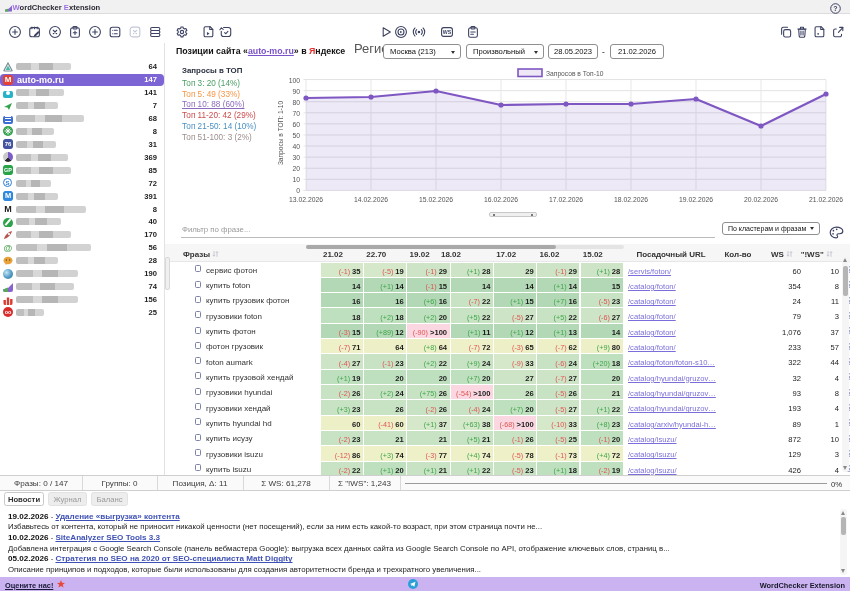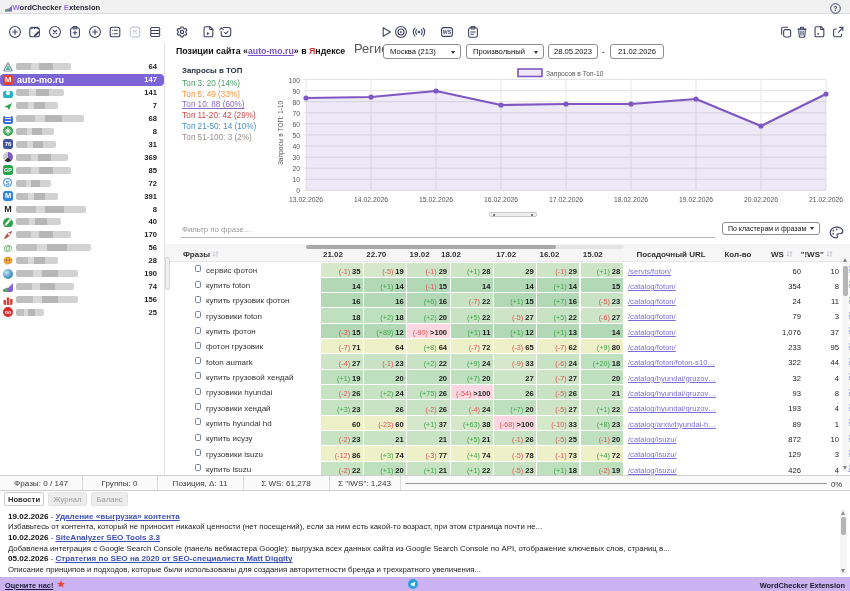--- a/index.html
+++ b/index.html
@@ -531,21 +531,21 @@
           <span class="phr">фотон грузовик</span>
           <div class="cellnum" style="left:140px;width:42px;background:#eef0c8"><span class="cneg">(-7) </span><span class="cpos">71</span></div>
           <div class="cellnum" style="left:183px;width:42.30000000000001px;background:#edf0c7"><span class="cpos">64</span></div>
           <div class="cellnum" style="left:226.3px;width:42.30000000000001px;background:#edf0c7"><span class="cposd">(+8) </span><span class="cpos">64</span></div>
           <div class="cellnum" style="left:269.6px;width:42.299999999999955px;background:#eef0c8"><span class="cneg">(-7) </span><span class="cpos">72</span></div>
           <div class="cellnum" style="left:312.9px;width:42.30000000000007px;background:#edf0c7"><span class="cneg">(-3) </span><span class="cpos">65</span></div>
           <div class="cellnum" style="left:356.20000000000005px;width:42.299999999999955px;background:#edf0c7"><span class="cneg">(-7) </span><span class="cpos">62</span></div>
           <div class="cellnum" style="left:399.5px;width:42.299999999999955px;background:#edf0c7"><span class="cposd">(+9) </span><span class="cpos">80</span></div>
           <span class="urlc">/catalog/foton/</span>
           <span class="wsc" style="left:560px;width:60px">233</span>
-          <span class="wsc" style="left:620px;width:38px">95</span>
+          <span class="wsc" style="left:620px;width:38px">57</span>
           <span class="eye"></span>
         </div>
         <div class="trow" style="top:91.98px">
           <span class="cb"></span>
           <span class="phr">foton aumark</span>
           <div class="cellnum" style="left:140px;width:42px;background:#cde5c6"><span class="cneg">(-4) </span><span class="cpos">27</span></div>
           <div class="cellnum" style="left:183px;width:42.30000000000001px;background:#c8e3c4"><span class="cneg">(-1) </span><span class="cpos">23</span></div>
           <div class="cellnum" style="left:226.3px;width:42.30000000000001px;background:#c8e3c4"><span class="cposd">(+2) </span><span class="cpos">22</span></div>
           <div class="cellnum" style="left:269.6px;width:42.299999999999955px;background:#c8e3c4"><span class="cposd">(+9) </span><span class="cpos">24</span></div>
           <div class="cellnum" style="left:312.9px;width:42.30000000000007px;background:#d5e8ca"><span class="cneg">(-9) </span><span class="cpos">33</span></div>
@@ -598,21 +598,21 @@
           <div class="cellnum" style="left:399.5px;width:42.299999999999955px;background:#c8e3c4"><span class="cposd">(+1) </span><span class="cpos">22</span></div>
           <span class="urlc">/catalog/hyundai/gruzov…</span>
           <span class="wsc" style="left:560px;width:60px">193</span>
           <span class="wsc" style="left:620px;width:38px">4</span>
           <span class="eye"></span>
         </div>
         <div class="trow" style="top:153.3px">
           <span class="cb"></span>
           <span class="phr">купить hyundai hd</span>
           <div class="cellnum" style="left:140px;width:42px;background:#edf0c7"><span class="cpos">60</span></div>
-          <div class="cellnum" style="left:183px;width:42.30000000000001px;background:#edf0c7"><span class="cneg">(-23) </span><span class="cpos">60</span></div>
+          <div class="cellnum" style="left:183px;width:42.30000000000001px;background:#edf0c7"><span class="cneg">(-41) </span><span class="cpos">60</span></div>
           <div class="cellnum" style="left:226.3px;width:42.30000000000001px;background:#d5e8ca"><span class="cposd">(+1) </span><span class="cpos">37</span></div>
           <div class="cellnum" style="left:269.6px;width:42.299999999999955px;background:#d5e8ca"><span class="cposd">(+63) </span><span class="cpos">38</span></div>
           <div class="cellnum" style="left:312.9px;width:42.30000000000007px;background:#fbd8e1"><span class="cneg">(-68) </span><span class="cpos">&gt;100</span></div>
           <div class="cellnum" style="left:356.20000000000005px;width:42.299999999999955px;background:#d5e8ca"><span class="cneg">(-10) </span><span class="cpos">33</span></div>
           <div class="cellnum" style="left:399.5px;width:42.299999999999955px;background:#c8e3c4"><span class="cposd">(+8) </span><span class="cpos">23</span></div>
           <span class="urlc">/catalog/arxiv/hyundai-h…</span>
           <span class="wsc" style="left:560px;width:60px">89</span>
           <span class="wsc" style="left:620px;width:38px">1</span>
           <span class="eye"></span>
         </div>

